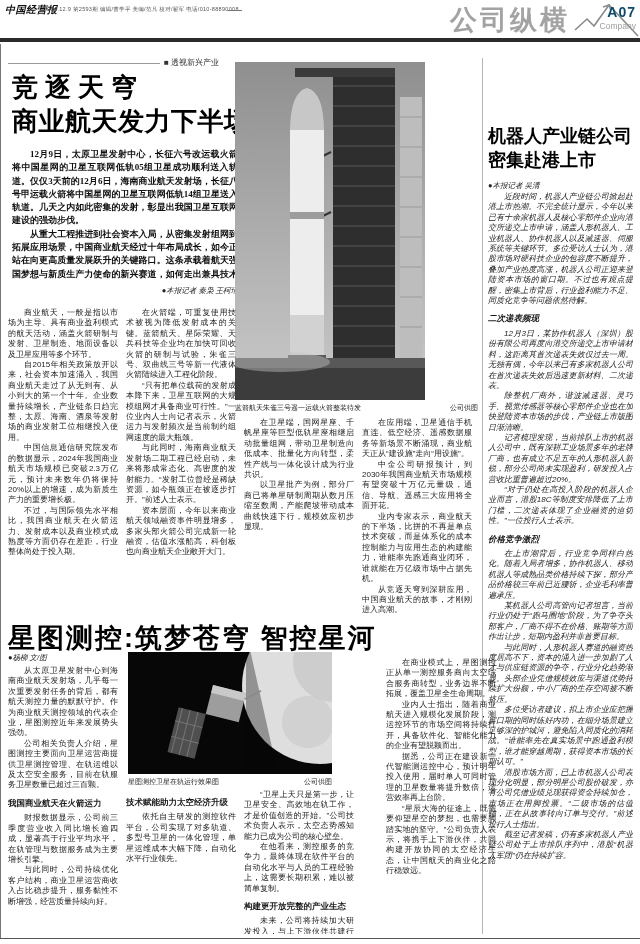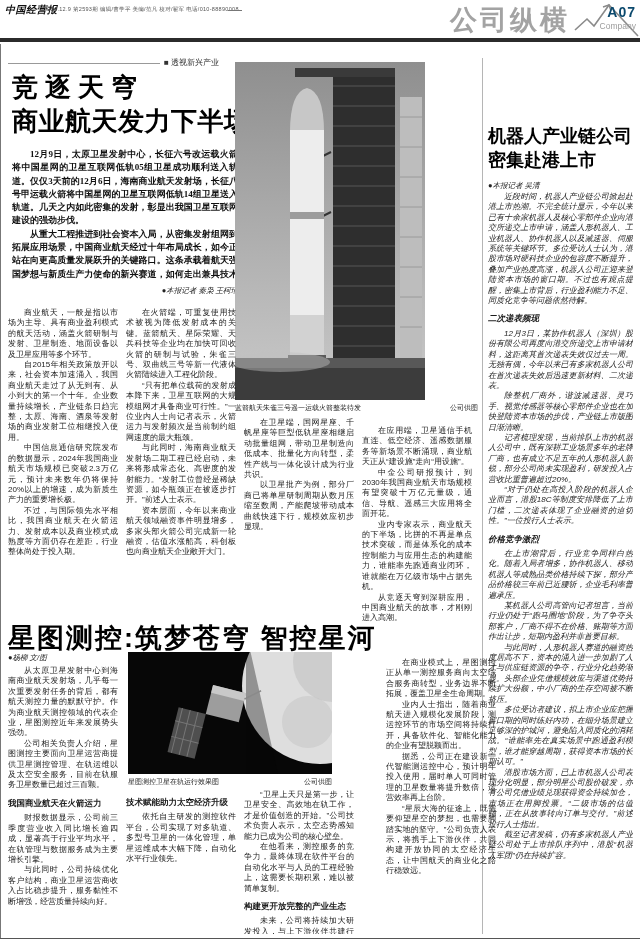--- a/index.html
+++ b/index.html
@@ -31,21 +31,21 @@
   .photo-main{position:absolute;left:235px;top:62px;width:190px;height:338px;background:#9b9b9b;overflow:hidden;}
   .caption-row{position:absolute;display:flex;justify-content:space-between;font-size:7px;color:#222;}
   .caption-main{left:235px;top:403px;width:243px;}
   
   .col{position:absolute;width:110px;overflow:hidden;font-size:8px;line-height:10.4px;color:#1c1c1c;}
   .col p.bp{margin:0;text-indent:2em;text-align:justify;}
   .col .bh{font-weight:bold;font-size:8.5px;margin:7px 0 5px;}
   .m-col1{left:8px;top:308px;height:310px;}
   .m-col2{left:126px;top:308px;height:310px;}
   .m-col3{left:244px;top:418px;height:200px;}
-  .m-col4{left:362px;top:418px;height:200px;margin-top:8px;}
+  .m-col4{left:362px;top:418px;height:200px;}
   
   .sb-title{position:absolute;left:488px;top:124px;width:146px;font-size:18px;font-weight:bold;line-height:24px;color:#000;}
   .sb-byline{position:absolute;left:488px;top:181px;width:146px;}
   .sb-body{left:488px;top:192px;height:736px;width:145px;font-style:italic;}
   
   .bt-title{position:absolute;left:8px;top:620px;font-size:27px;font-weight:bold;letter-spacing:2px;color:#000;white-space:nowrap;}
   .bt-byline{position:absolute;left:8px;top:653px;}
   .photo-sat{position:absolute;left:128px;top:652px;width:204px;height:122px;background:#0a0a0a;overflow:hidden;}
   .caption-sat{left:128px;top:777px;width:204px;}
   .b-col1{left:8px;top:666px;height:268px;}

